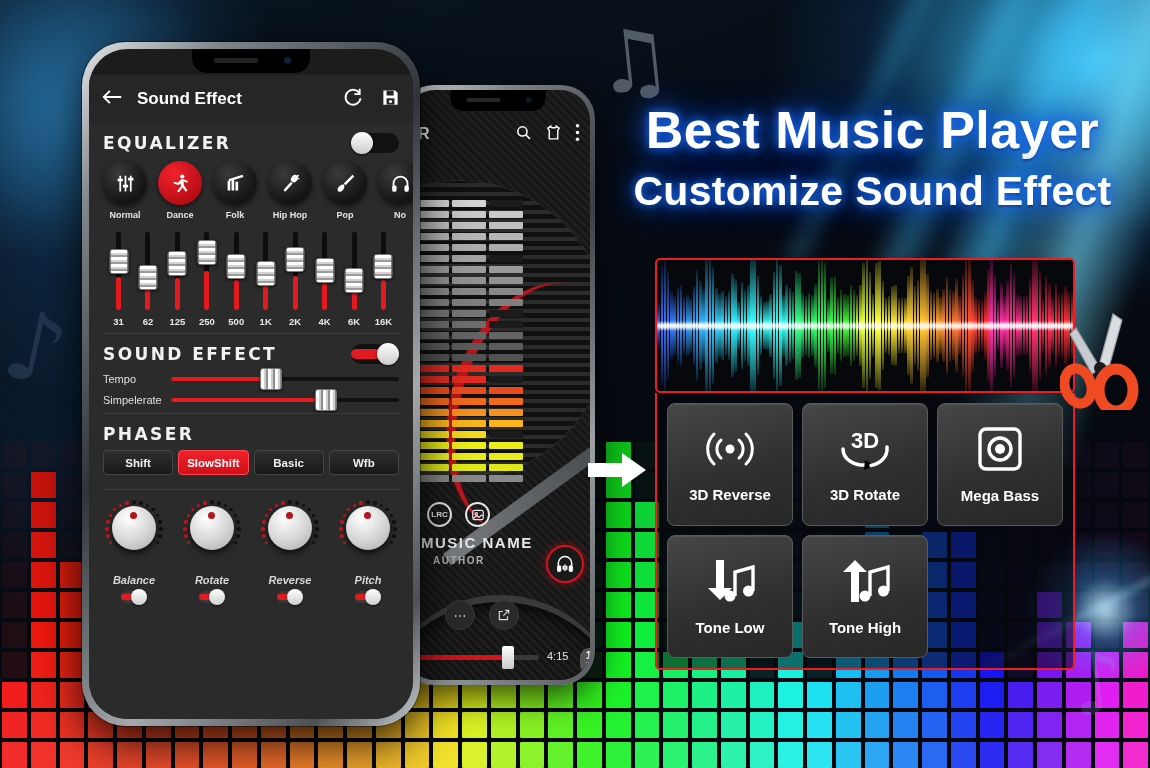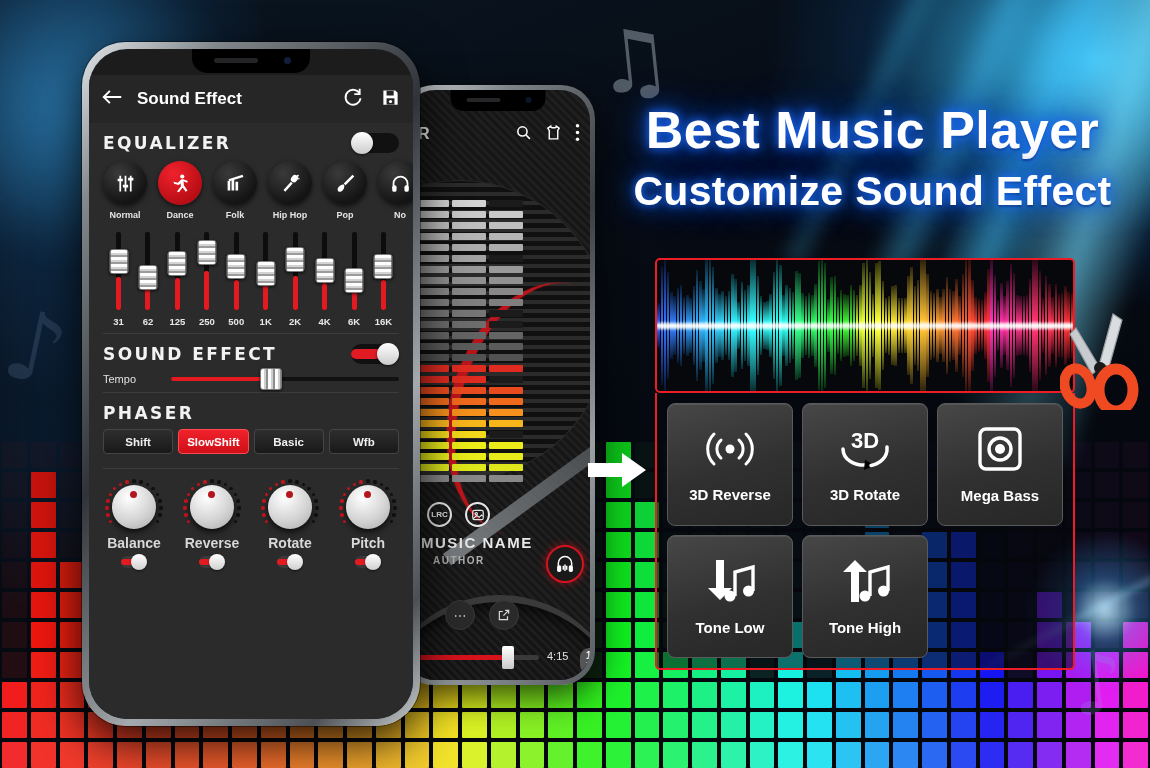--- a/index.html
+++ b/index.html
@@ -198,21 +198,21 @@
            display:flex; align-items:center; justify-content:center; }
   .phbtn.active { background:linear-gradient(180deg,#f0222c,#cf0f17); border-color:#ff4a52; color:#fff; }
 
   .knobs { display:flex; justify-content:space-around; padding:12px 6px 6px; }
   .knob { text-align:center; position:relative; width:64px; }
   .kdots { position:relative; width:62px; height:52px; margin:0 auto; }
   .kcircle { position:absolute; left:9px; top:4px; width:44px; height:44px; border-radius:50%;
              background: radial-gradient(circle at 38% 28%, #ffffff, #d2d2d2 58%, #a8a8a8 100%);
              box-shadow: 0 3px 6px rgba(0,0,0,.75); }
   .kmark { position:absolute; left:18px; top:6px; width:7px; height:7px; border-radius:50%; background:#b5161c; }
-  .klabel { font-size:14px; color:#d8d8d8; margin-top:2px; font-weight:bold; }
+  .klabel { font-size:11px; color:#d8d8d8; margin-top:20px; font-weight:bold;font-style:italic; }
   .ktog { width:26px; height:12px; border-radius:7px; background:#3a3a3a; position:relative; margin:5px auto 0; }
   .ktog .kfill { position:absolute; left:0; top:3px; width:14px; height:6px; background:#e31a20; border-radius:4px; }
   .ktog .kk { position:absolute; right:0; top:-2px; width:16px; height:16px; border-radius:50%;
               background:linear-gradient(180deg,#fff,#d0d0d0); box-shadow:0 1px 2px rgba(0,0,0,.6); }
 
   
   #arrow { position:absolute; left:588px; top:452px; z-index:30; width:60px; height:36px; }
 
   
   #panel { position:absolute; left:655px; top:258px; width:420px; z-index:25; }
@@ -1184,20 +1184,27 @@
           </div>
         </div>
         <div id="sliders">
             <div class="srow">
               <div class="slabel">Tempo</div>
      <div class="strack">
        <div class="sfill" style="width:44%"></div>
        <div class="sthumb" style="left:calc(44% - 11px)"></div>
      </div>
             </div>
+            <div class="srow">
+              <div class="slabel">Simpelerate</div>
+     <div class="strack">
+       <div class="sfill" style="width:68%"></div>
+       <div class="sthumb" style="left:calc(68% - 11px)"></div>
+     </div>
+            </div>
           </div>
       </div>
 
       <div class="divider"></div>
 
       <div class="sec">
         <div class="sec-title">PHASER</div>
         <div class="phrow" id="phrow1">
             <div class="phbtn">Shift</div>
             <div class="phbtn active">SlowShift</div>
@@ -1288,21 +1295,21 @@
               <div style="position:absolute;left:56.4px;top:25.39999999999999px;width:3.2px;height:3.2px;
              border-radius:50%;background:#111"></div>
               <div style="position:absolute;left:55.47999730980485px;top:32.38811421776804px;width:3.2px;height:3.2px;
              border-radius:50%;background:#111"></div>
               <div style="position:absolute;left:52.78268590217986px;top:38.89999999999998px;width:3.2px;height:3.2px;
              border-radius:50%;background:#111"></div>
        <div class="kcircle">
          <div class="kmark"></div>
        </div>
      </div>
-     <div class="klabel">Reverse</div>
+     <div class="klabel">Rotate</div>
      <div class="ktog">
        <div class="kfill"></div>
        <div class="kk"></div>
      </div>
           </div>
           <div class="knob">
             <div class="kdots">
               <div style="position:absolute;left:6.017314097820156px;top:38.9px;width:3.2px;height:3.2px;
              border-radius:50%;background:#c0161c"></div>
               <div style="position:absolute;left:3.320002690195158px;top:32.38811421776806px;width:3.2px;height:3.2px;
@@ -1334,21 +1341,21 @@
               <div style="position:absolute;left:56.4px;top:25.39999999999999px;width:3.2px;height:3.2px;
              border-radius:50%;background:#111"></div>
               <div style="position:absolute;left:55.47999730980485px;top:32.38811421776804px;width:3.2px;height:3.2px;
              border-radius:50%;background:#111"></div>
               <div style="position:absolute;left:52.78268590217986px;top:38.89999999999998px;width:3.2px;height:3.2px;
              border-radius:50%;background:#111"></div>
        <div class="kcircle">
          <div class="kmark"></div>
        </div>
      </div>
-     <div class="klabel">Rotate</div>
+     <div class="klabel">Reverse</div>
      <div class="ktog">
        <div class="kfill"></div>
        <div class="kk"></div>
      </div>
           </div>
           <div class="knob">
             <div class="kdots">
               <div style="position:absolute;left:6.017314097820156px;top:38.9px;width:3.2px;height:3.2px;
              border-radius:50%;background:#c0161c"></div>
               <div style="position:absolute;left:3.320002690195158px;top:32.38811421776806px;width:3.2px;height:3.2px;

